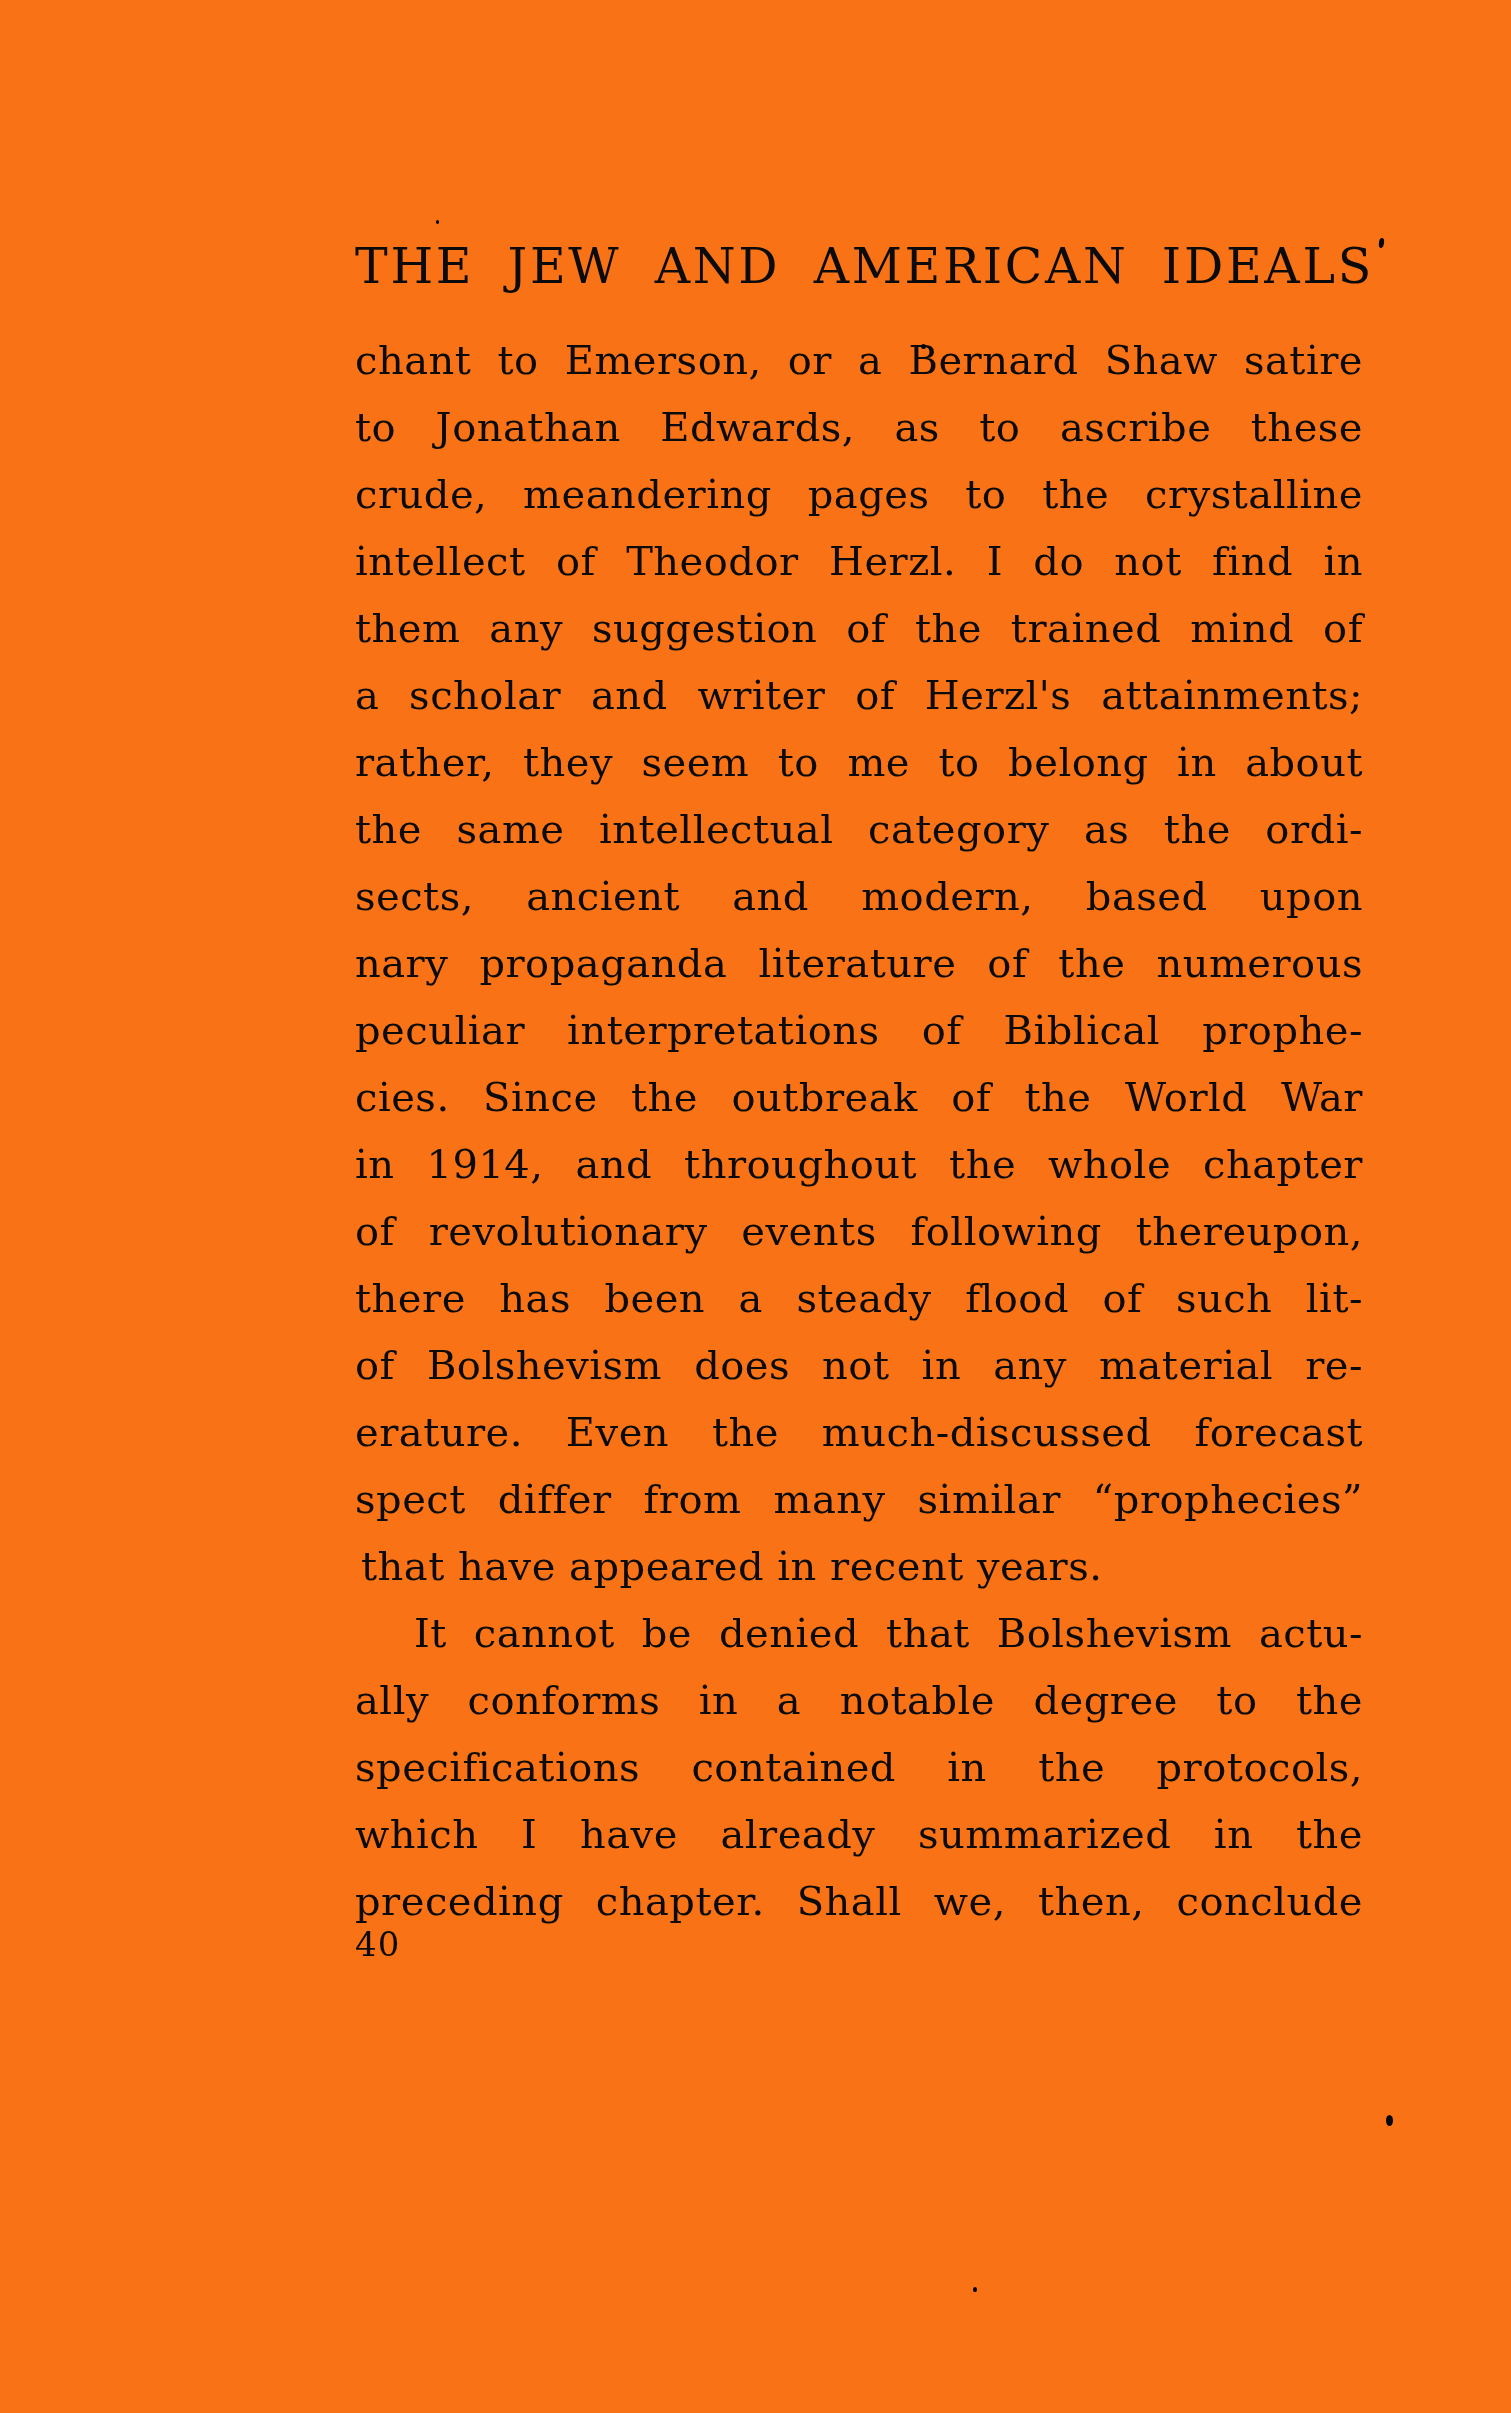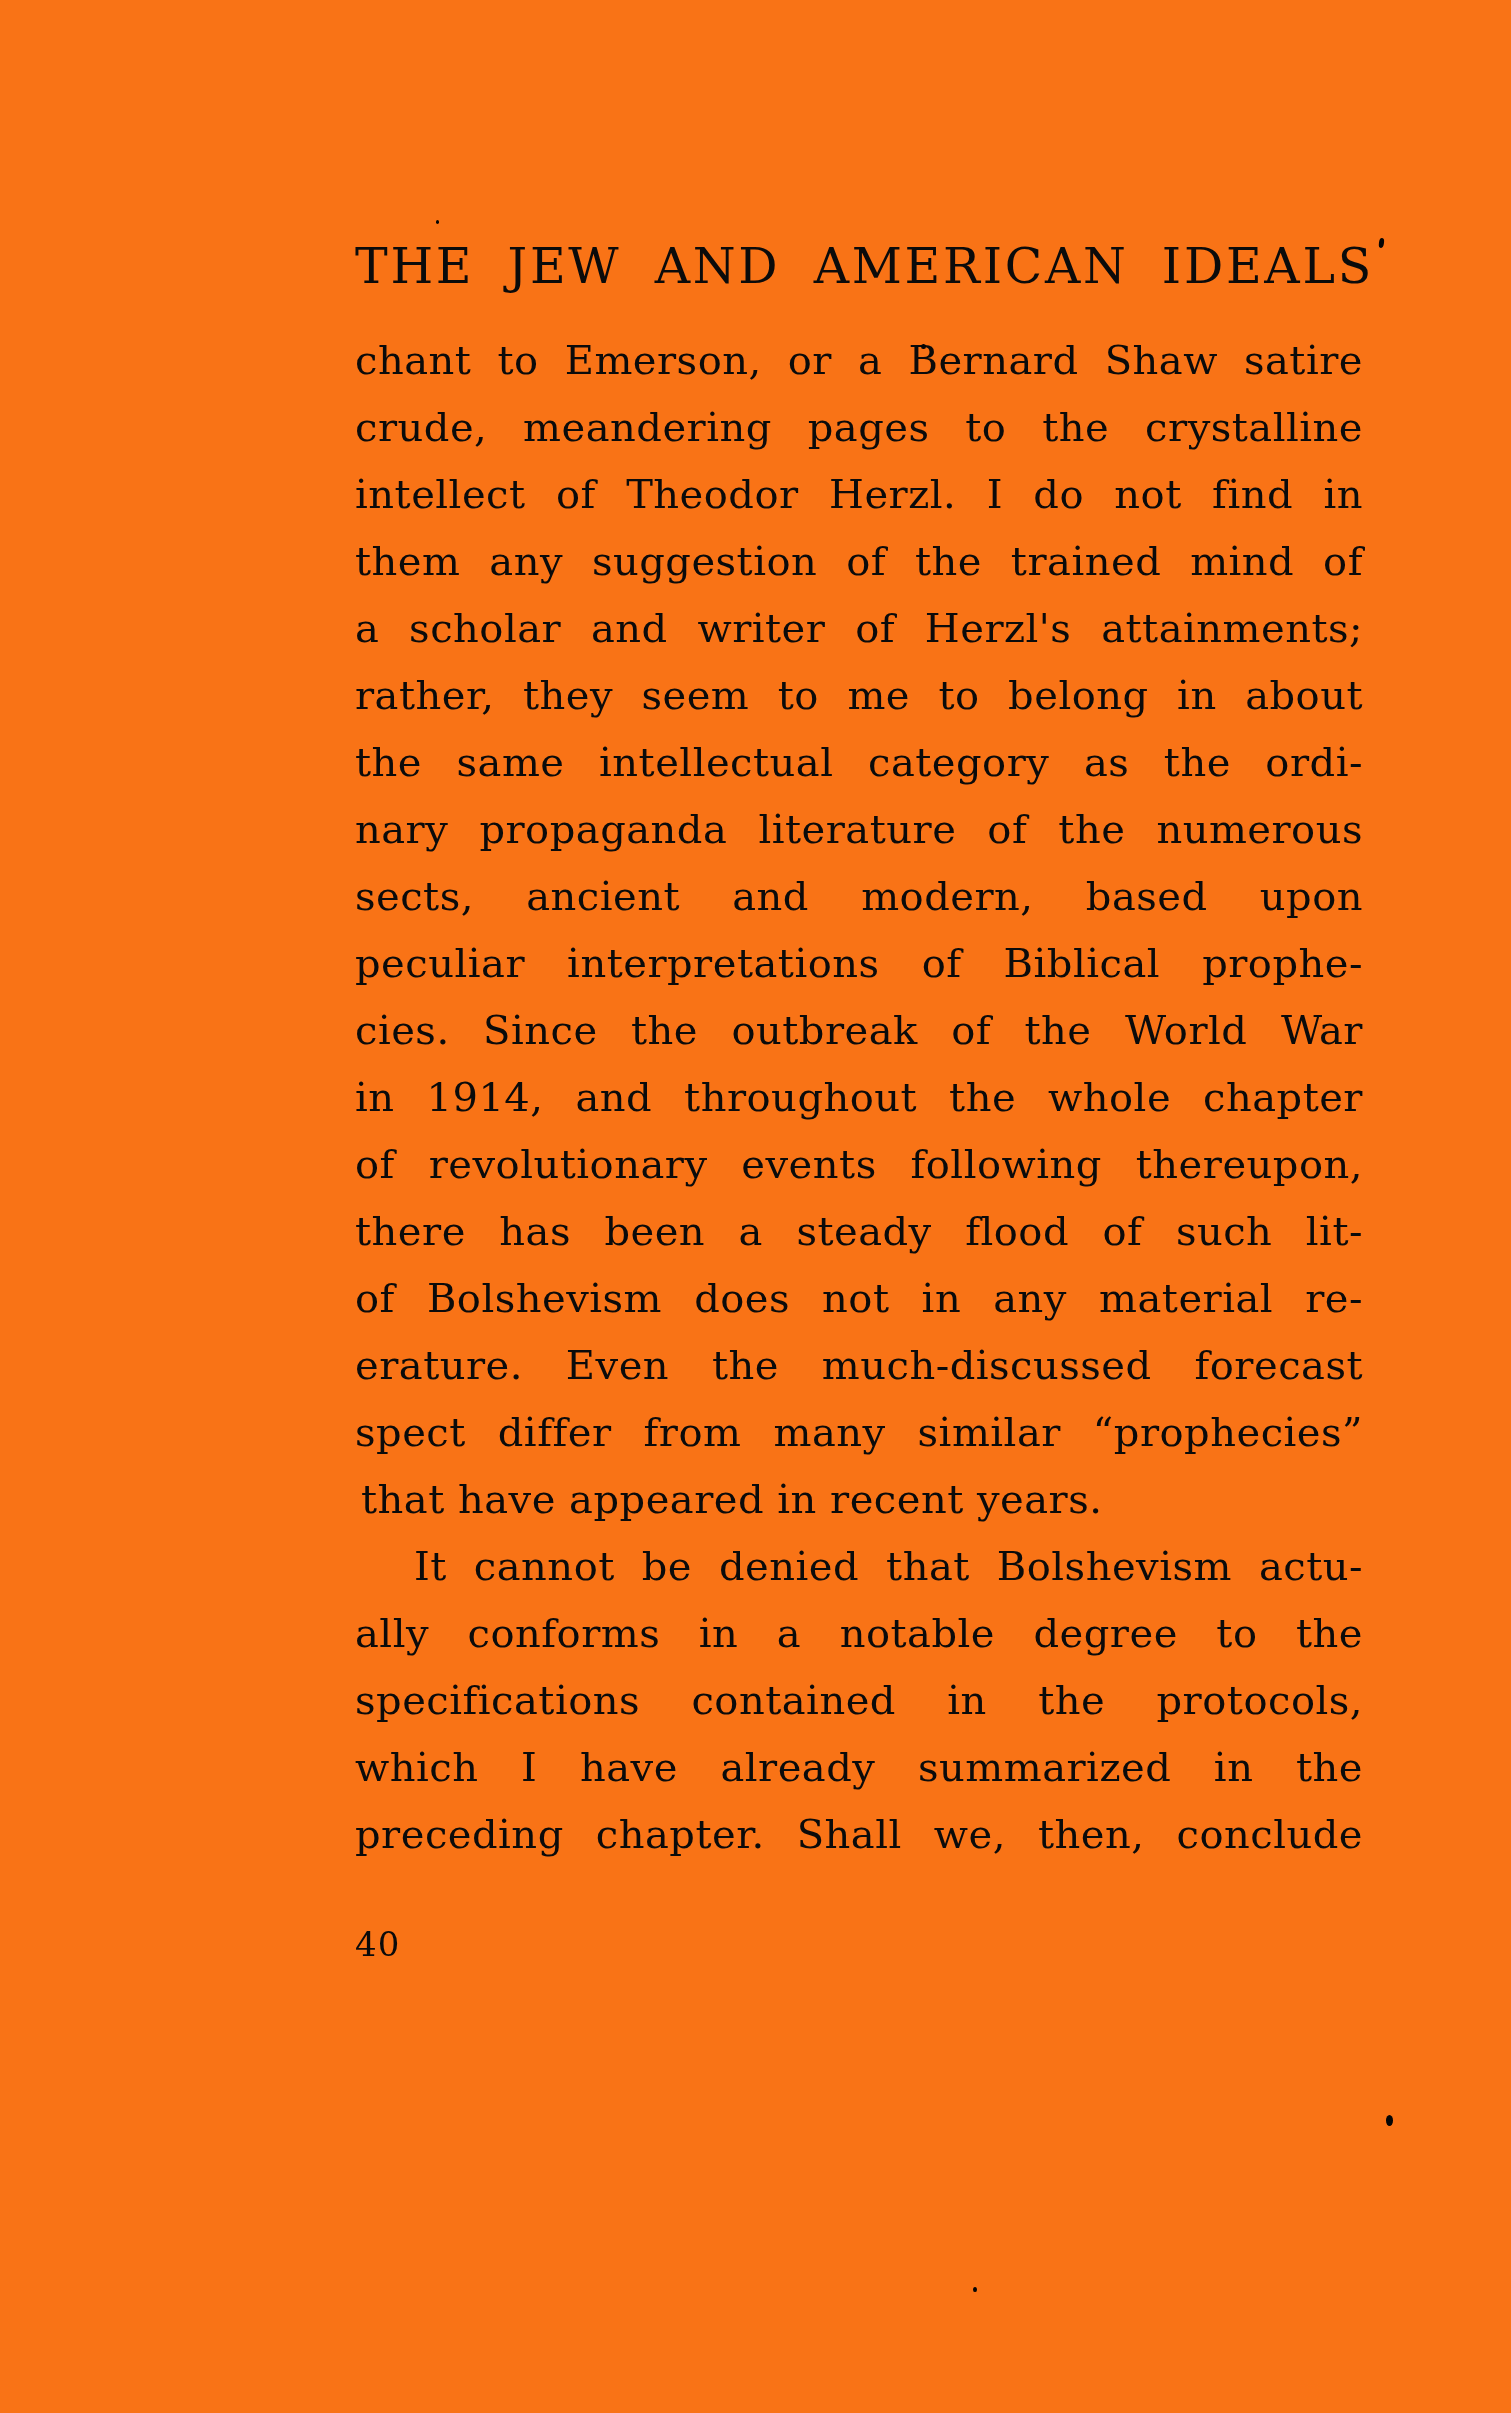--- a/index.html
+++ b/index.html
@@ -75,28 +75,29 @@
 </style>
 </head>
 <body>
 
 <div class="page">
 
   <div class="running-head">THE JEW AND AMERICAN IDEALS</div>
 
   <div class="body-text">
     <div class="text-line">chant to Emerson, or a Bernard Shaw satire</div>
+    <div class="text-line">to Jonathan Edwards, as to ascribe these</div>
     <div class="text-line">crude, meandering pages to the crystalline</div>
     <div class="text-line">intellect of Theodor Herzl.  I do not find in</div>
     <div class="text-line">them any suggestion of the trained mind of</div>
     <div class="text-line">a scholar and writer of Herzl's attainments;</div>
     <div class="text-line">rather, they seem to me to belong in about</div>
     <div class="text-line">the same intellectual category as the ordi-</div>
+    <div class="text-line">sects, ancient and modern, based upon</div>
     <div class="text-line">nary propaganda literature of the numerous</div>
-    <div class="text-line">sects, ancient and modern, based upon</div>
     <div class="text-line">peculiar interpretations of Biblical prophe-</div>
     <div class="text-line">cies.  Since the outbreak of the World War</div>
     <div class="text-line">in 1914, and throughout the whole chapter</div>
     <div class="text-line">of revolutionary events following thereupon,</div>
     <div class="text-line">there has been a steady flood of such lit-</div>
     <div class="text-line">of Bolshevism does not in any material re-</div>
     <div class="text-line">erature.  Even the much-discussed forecast</div>
     <div class="text-line">spect differ from many similar “prophecies”</div>
     <div class="text-line para-last">that have appeared in recent years.</div>
     <div class="text-line indent">It cannot be denied that Bolshevism actu-</div>

